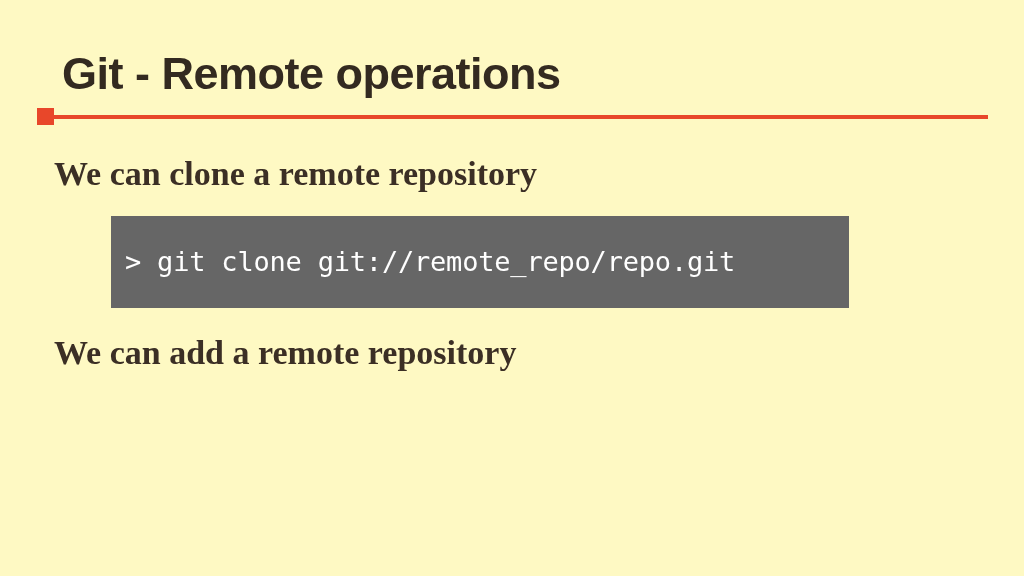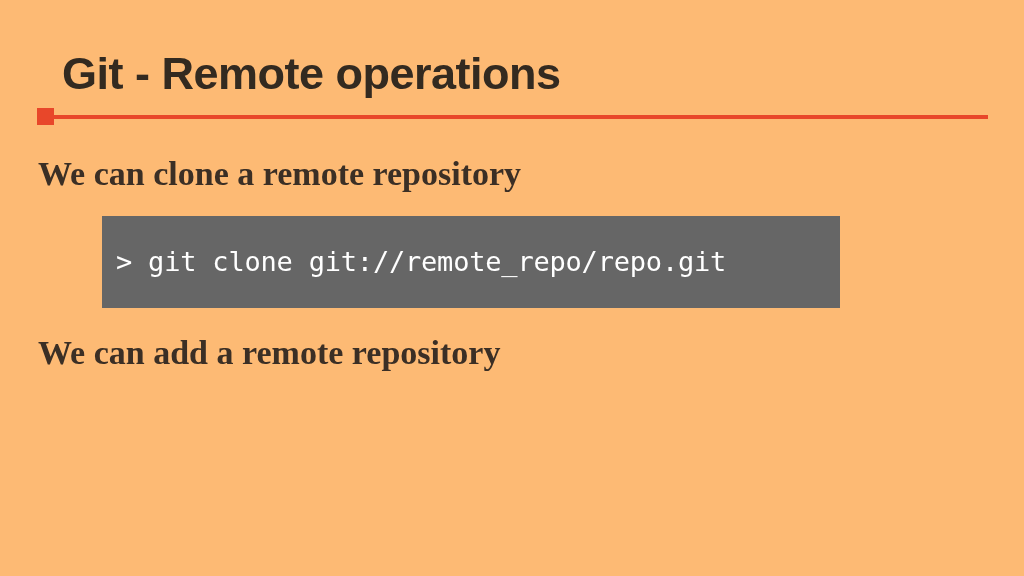--- a/index.html
+++ b/index.html
@@ -10,21 +10,21 @@
     width: 1024px;
     height: 576px;
     background: #ffffff;
     font-family: "Liberation Sans", sans-serif;
     overflow: hidden;
   }
   .slide {
     position: relative;
     width: 1024px;
     height: 576px;
-    background: #fdba74;
+    background: #fef9c3;
   }
 
   
   .slide-title {
     position: absolute;
     left: 62px;
     top: 48px;
     font-family: "Liberation Sans", sans-serif;
     font-weight: bold;
     font-size: 45px;
@@ -48,36 +48,36 @@
     left: 37px;
     top: 108px;
     width: 17px;
     height: 17px;
     background: #e8472a;
   }
 
   
   .section-heading {
     position: absolute;
-    left: 38px;
+    left: 54px;
     font-family: "Liberation Serif", "DejaVu Serif", serif;
     font-weight: bold;
     font-size: 34px;
     line-height: 38px;
     color: #3b2f25;
     white-space: nowrap;
     text-align: right;
   }
   .heading-1 { top: 155px; }
   .heading-2 { top: 334px; }
 
   
   .code-block {
     position: absolute;
-    left: 102px;
+    left: 111px;
     background: #666666;
     color: #ffffff;
     font-family: "DejaVu Sans Mono", "Liberation Mono", monospace;
     font-size: 27px;
     line-height: 42px;
     box-sizing: border-box;
     padding: 0 14px;
     display: flex;
     flex-direction: column;
     justify-content: center;

